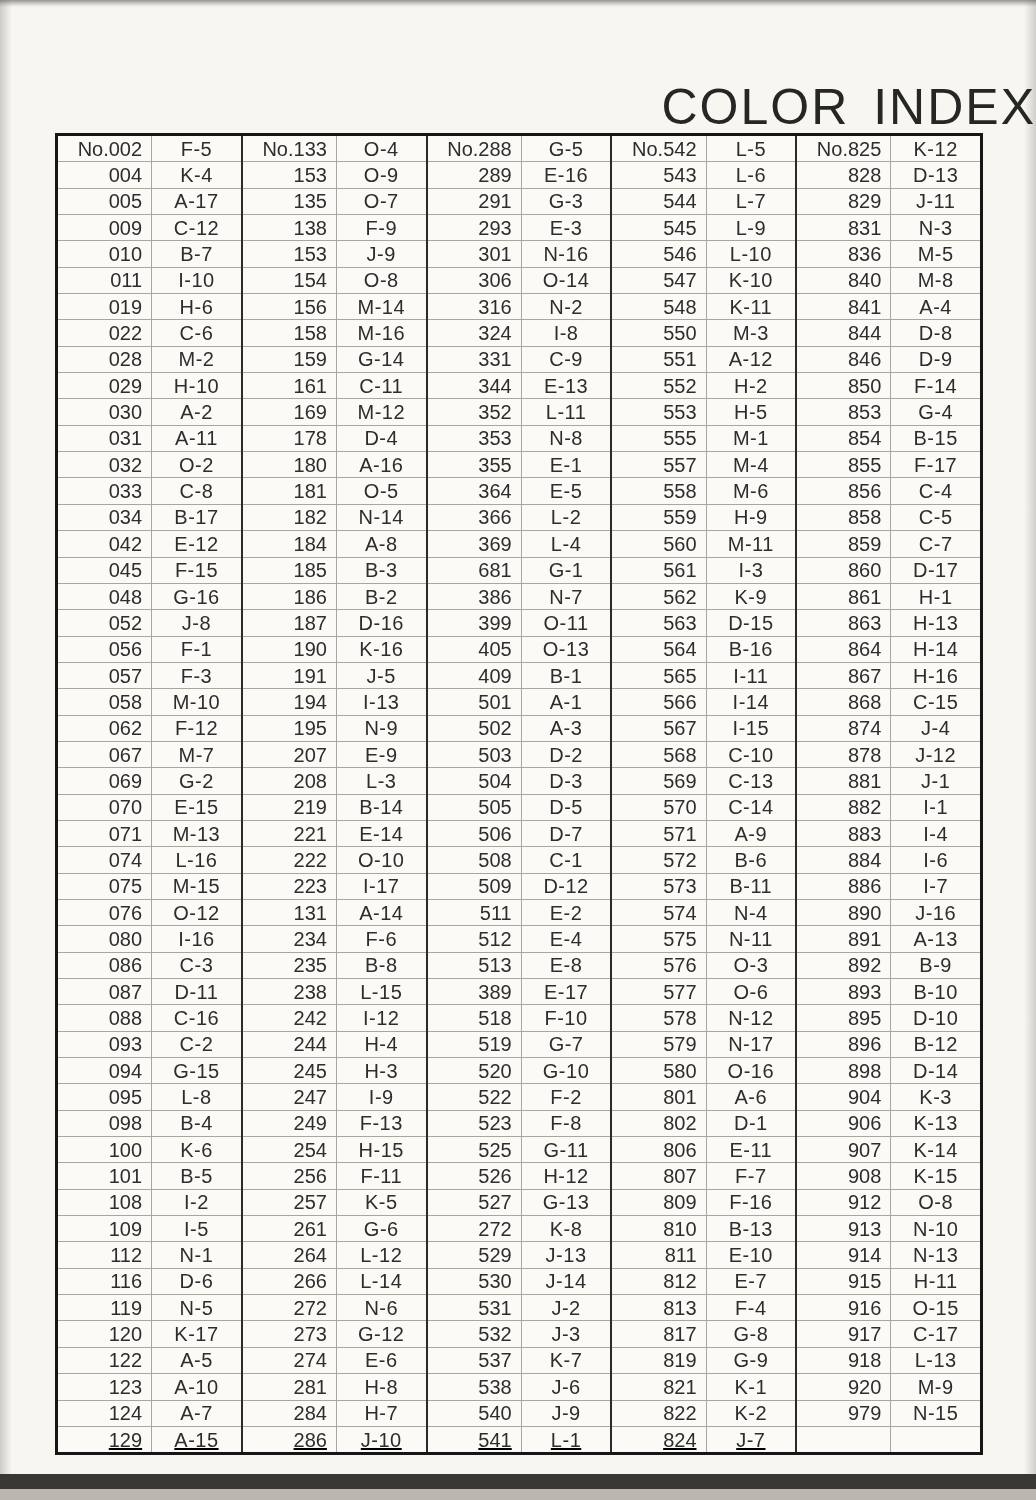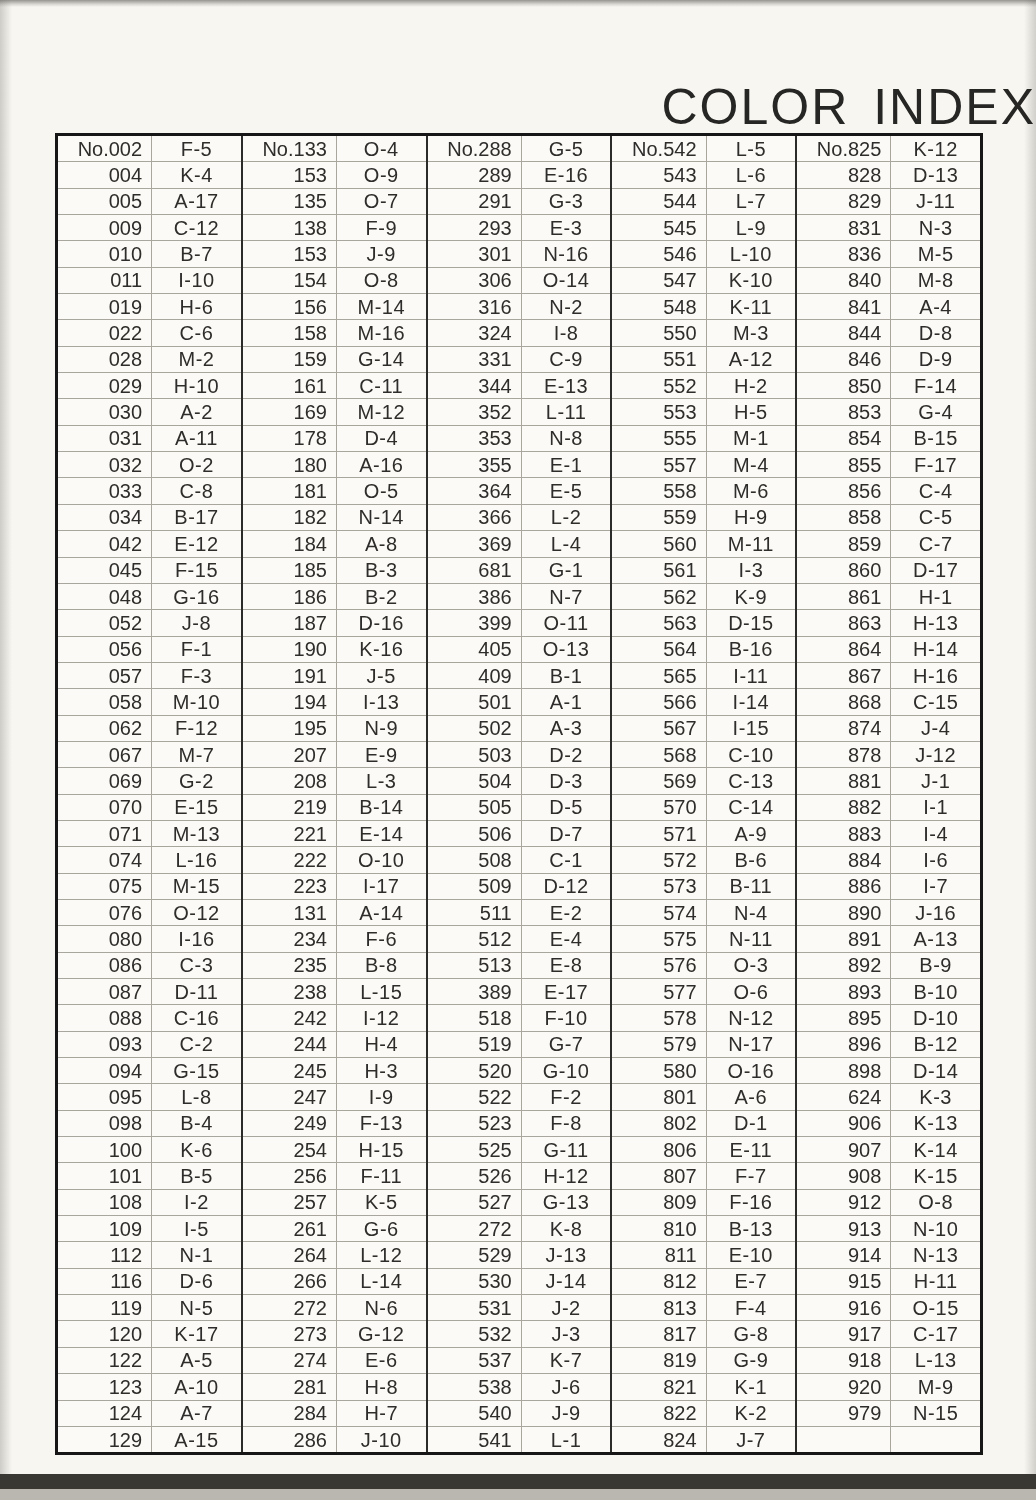--- a/index.html
+++ b/index.html
@@ -24,21 +24,21 @@
     font-size:50px;letter-spacing:2px;word-spacing:8px;color:#262625;font-weight:400;
   }
 
   .table-wrap{
     position:absolute;left:55px;top:133px;width:928px;height:1322px;
     border:3px solid #161616;background:#fbfaf6;display:flex;box-sizing:border-box;
   }
   .tgroup{flex:1;display:flex;flex-direction:column;border-right:2px solid #2b2b2a;min-width:0;}
   .tgroup:last-child{border-right:none;text-align:right;}
   .trow{flex:1;display:flex;border-bottom:1px solid #a9a69e;min-height:0;}
-  .trow:last-child{border-bottom:none;}
+  .trow:last-child{border-bottom:none;text-decoration:underline;}
   .cell{
     display:flex;align-items:center;color:#2e2d2b;font-size:20px;line-height:1;
     white-space:nowrap;overflow:hidden;box-sizing:border-box;
   }
   .num{width:51.5%;justify-content:flex-end;padding-right:9px;border-right:1px solid #a9a69e;}
   .code{flex:1;justify-content:center;letter-spacing:.5px;}
 </style>
 </head>
 <body>
 
@@ -997,21 +997,21 @@
       </div>
       <div class="trow">
         <div class="cell num">896</div>
         <div class="cell code">B-12</div>
       </div>
       <div class="trow">
         <div class="cell num">898</div>
         <div class="cell code">D-14</div>
       </div>
       <div class="trow">
-        <div class="cell num">624</div>
+        <div class="cell num">904</div>
         <div class="cell code">K-3</div>
       </div>
       <div class="trow">
         <div class="cell num">906</div>
         <div class="cell code">K-13</div>
       </div>
       <div class="trow">
         <div class="cell num">907</div>
         <div class="cell code">K-14</div>
       </div>

